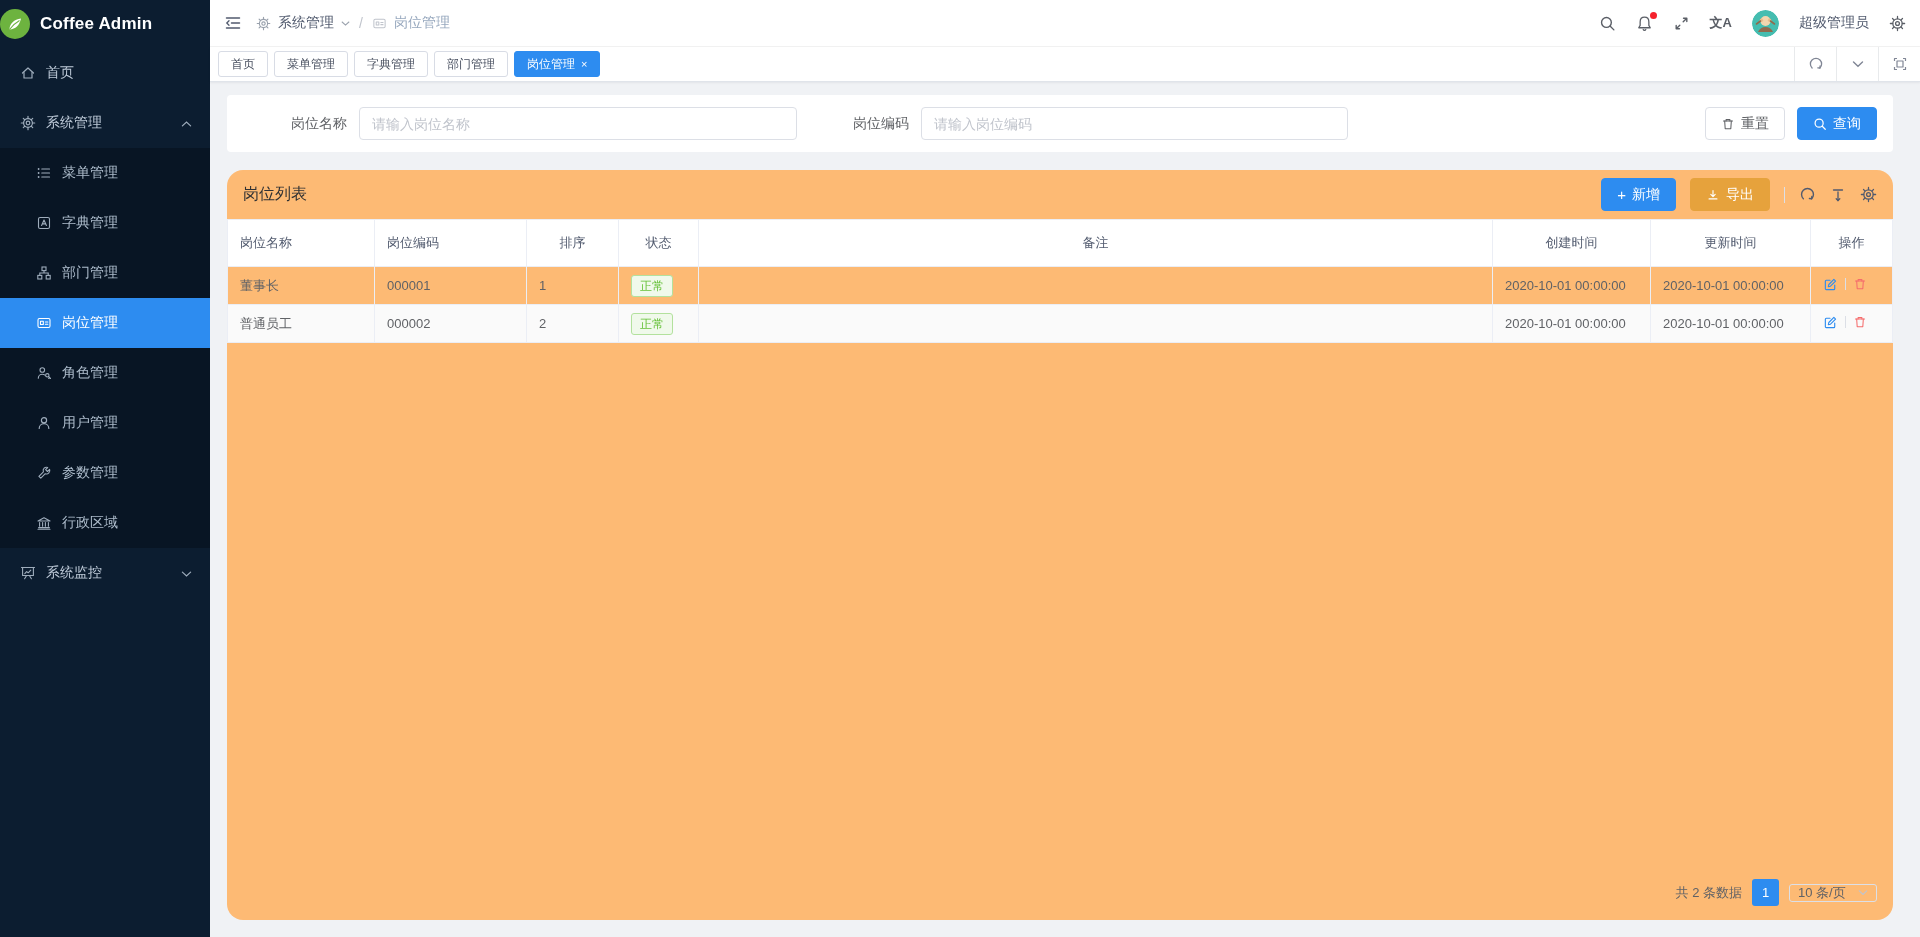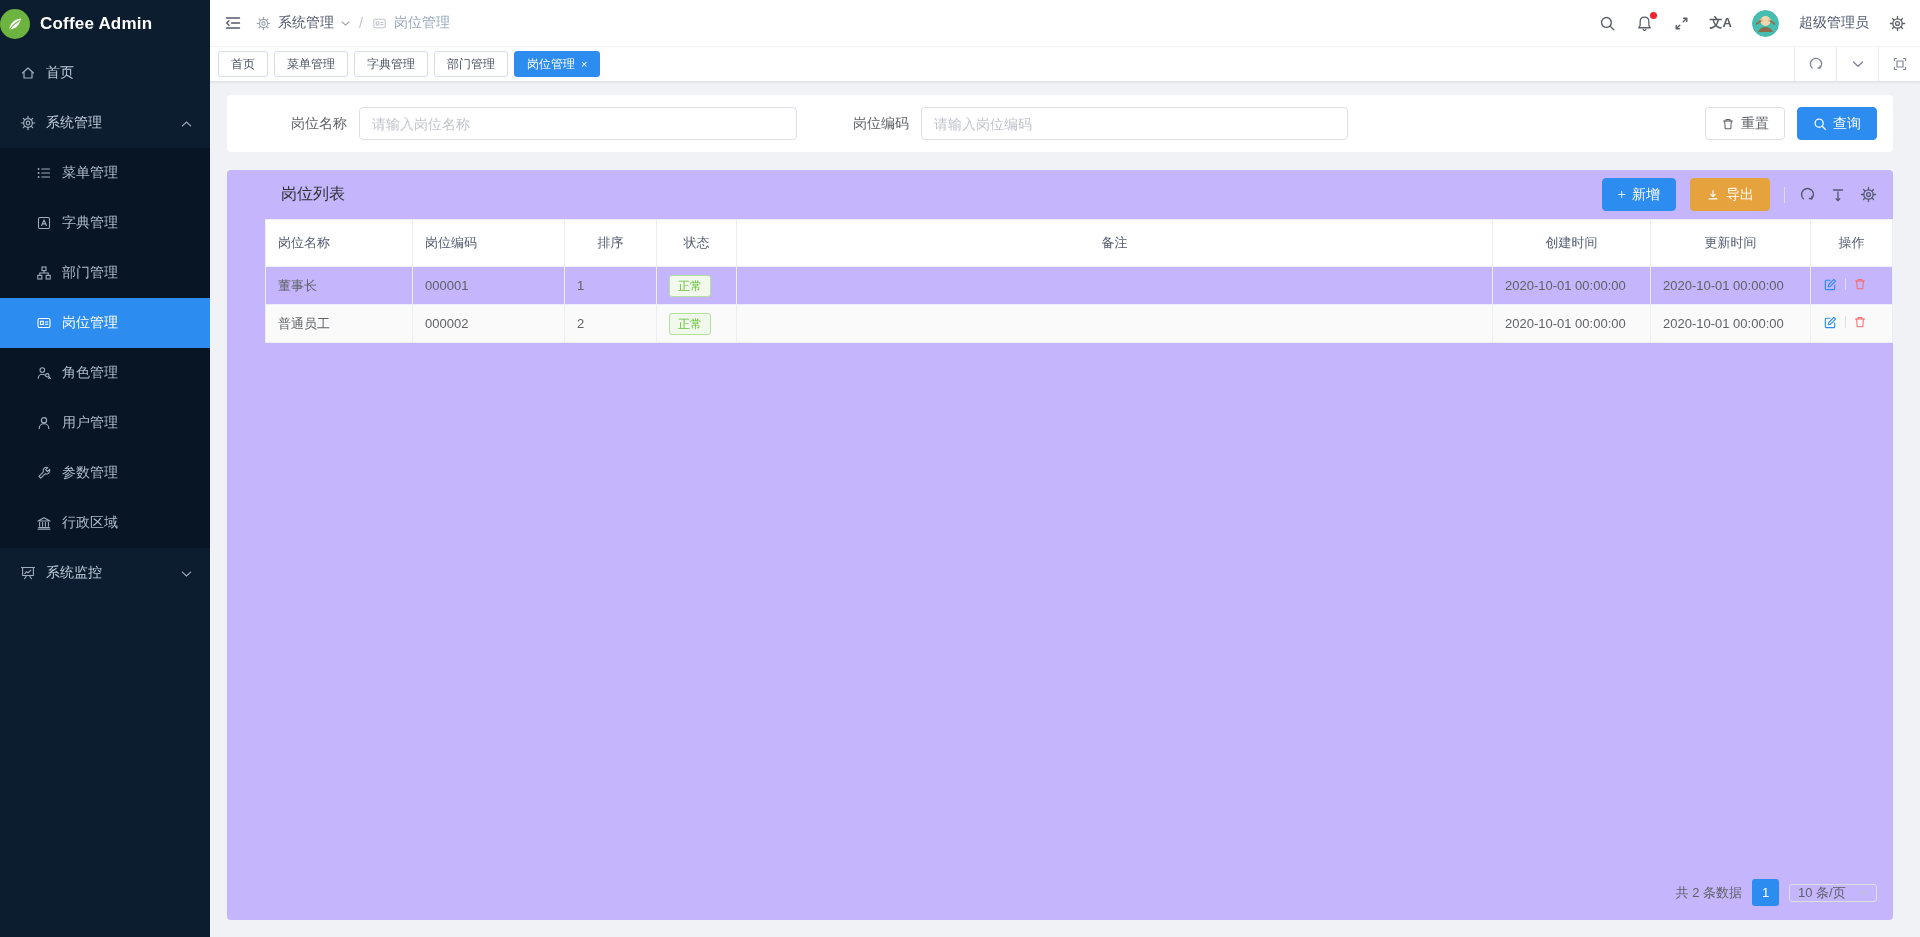--- a/index.html
+++ b/index.html
@@ -49,26 +49,26 @@
   .content { flex:1; min-height:0; padding:13px 27px 17px 17px; display:flex; flex-direction:column; }
 
   .filter-card { background:#fff; border-radius:4px; height:57px; display:flex; align-items:center; padding:0 16px; margin-bottom:18px; flex-shrink:0; }
   .f-label { font-size:14px; color:#606266; margin-right:12px; white-space:nowrap; }
   .f-label:first-child { margin-left:48px; }
   .f-input { width:438px; height:33px; border:1px solid #dcdfe6; border-radius:4px; padding:0 12px; font-size:14px; color:#606266; outline:none; }
   .f-input::placeholder { color:#c0c4cc; }
   .f-gap { margin-left:56px; }
   .f-input.code { width:427px; }
   .f-actions { margin-left:auto; display:flex; gap:12px; }
-  .btn { height:33px; display:inline-flex; align-items:center; gap:6px; padding:0 15px; border:1px solid #dcdfe6; border-radius:4px; background:#fff; color:#606266; font-size:14px; cursor:pointer; font-family:Liberation Serif, serif; }
+  .btn { height:33px; display:inline-flex; align-items:center; gap:6px; padding:0 15px; border:1px solid #dcdfe6; border-radius:4px; background:#fff; color:#606266; font-size:14px; cursor:pointer; font-family:Liberation Sans, sans-serif; }
   .btn-primary { background:#2d8cf0; border-color:#2d8cf0; color:#fff; }
   .btn-warning { background:#e6a23c; border-color:#e6a23c; color:#fff; }
   .btn .plus { font-size:15px; line-height:1; }
 
-  .list-card { background:#c4b5fd; border-radius:4px; flex:1; min-height:0; display:flex; flex-direction:column;padding-left:38px; }
+  .list-card { background:#fdba74; border-radius:16px; flex:1; min-height:0; display:flex; flex-direction:column; }
   .card-head { height:49px; display:flex; align-items:center; padding:0 16px; flex-shrink:0; }
   .card-title { font-size:16px; color:#303133; }
   .head-actions { margin-left:auto; display:flex; align-items:center; gap:14px; }
   .v-div { width:1px; height:16px; background:#dcdfe6; }
   .icon-btn { display:flex; color:#515a6e; cursor:pointer; }
 
   table { width:100%; border-collapse:collapse; table-layout:fixed; font-size:13px; }
   th, td { border:1px solid #ebeef5; height:47px; padding:0 12px; }
   th { color:#515a6e; font-weight:500; background:#fff; }
   td { color:#606266; height:38px; }

